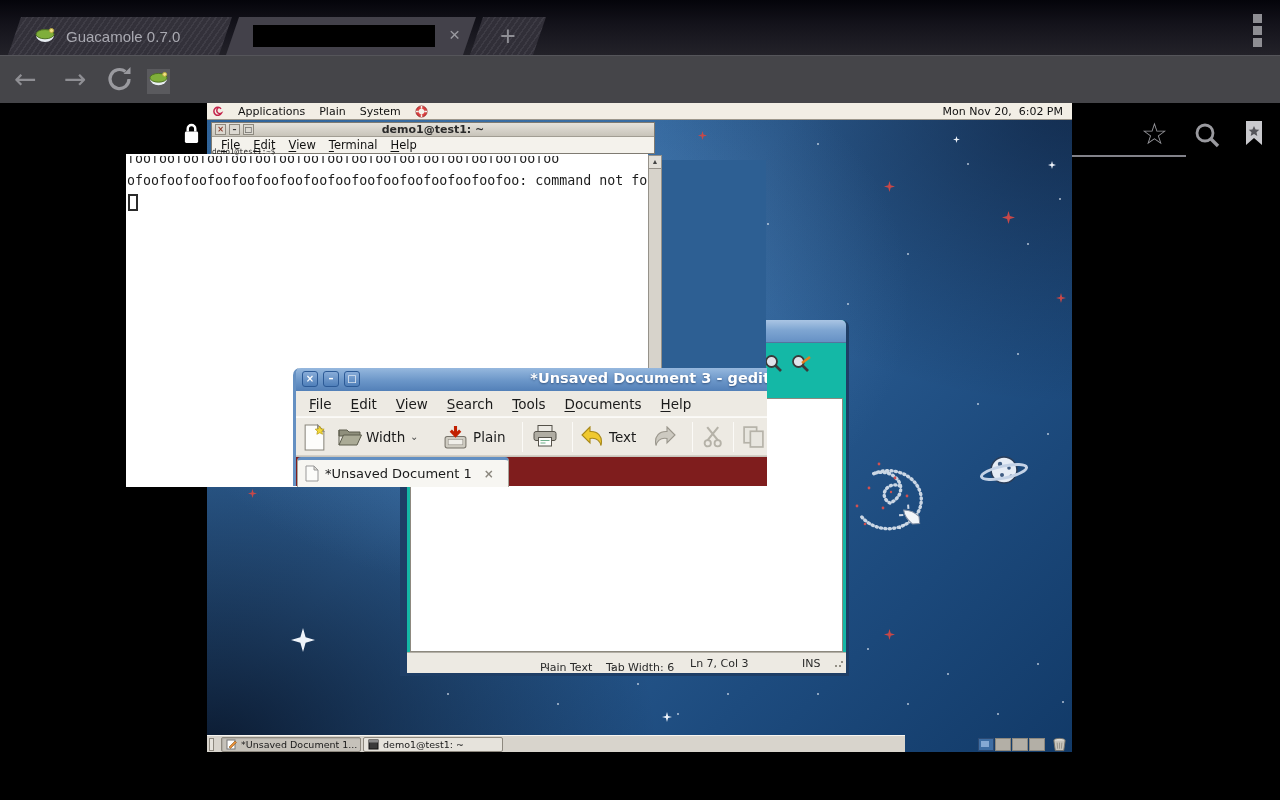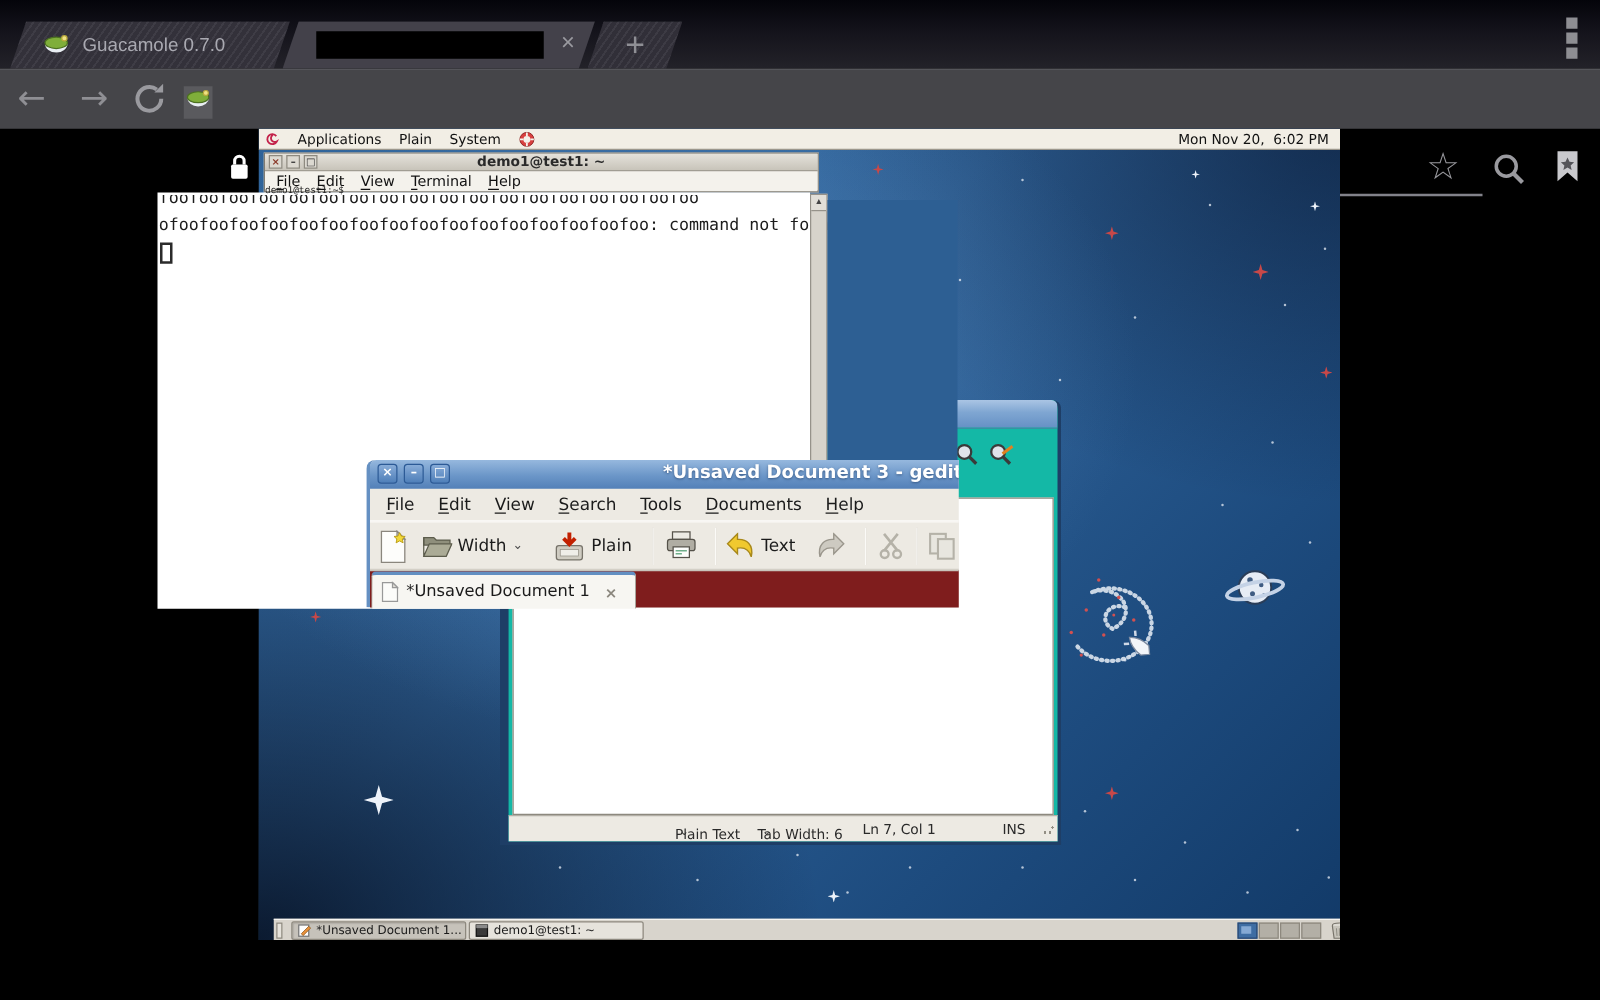--- a/index.html
+++ b/index.html
@@ -29,21 +29,21 @@
 #desktop{position:absolute;left:207px;top:103px;width:865px;height:649px;z-index:1;overflow:hidden;background:
  radial-gradient(ellipse 560px 420px at 36% 30%,rgba(96,146,196,.50),transparent 70%),
  radial-gradient(ellipse 820px 640px at 0% 100%,rgba(2,8,22,.80),transparent 55%),
  radial-gradient(ellipse 700px 500px at 100% 0%,rgba(3,10,30,.55),transparent 60%),
  linear-gradient(135deg,#2e6298 0%,#31659c 40%,#1d4b7e 75%,#123a68 100%)}
 #panel{position:absolute;left:0;top:0;width:865px;height:17px;background:#f2eee5;border-bottom:1px solid #9c978c;display:flex;align-items:center;font-family:"DejaVu Sans",sans-serif;font-size:11px;color:#111}
 #panel .pm{margin-left:14px}
 #panel-clock{position:absolute;right:9px;top:2px;white-space:pre;font-size:11px}
 .star4{position:absolute;clip-path:polygon(50% 0%,61% 39%,100% 50%,61% 61%,50% 100%,39% 61%,0% 50%,39% 39%)}
 .dot{position:absolute;width:2px;height:2px;border-radius:50%;background:#e8eef6;opacity:.75}
-#taskbar{position:absolute;left:12px;bottom:0;width:865px;height:17px;background:#d8d4cc;border-top:1px solid #f7f5f1}
+#taskbar{position:absolute;left:0;bottom:0;width:698px;height:17px;background:#d8d4cc;border-top:1px solid #f7f5f1}
 .taskbtn{position:absolute;top:1px;height:15px;display:flex;align-items:center;gap:4px;padding:0 4px;font-family:"DejaVu Sans",sans-serif;font-size:9.5px;color:#1a1a1a;border:1px solid #8d887e;border-radius:2px;white-space:nowrap;overflow:hidden}
 #task1{left:14px;width:140px;background:#c6c2ba;box-shadow:inset 1px 1px 1px rgba(0,0,0,.12)}
 #task2{left:156px;width:140px;background:#e6e3dc}
 .ws-cell{position:absolute;top:2px;width:16px;height:13px;border:1px solid #8d887e}
 
 
 #gedit-real{position:absolute;left:400px;top:320px;width:449px;height:356px;z-index:2;background:#14b8a6;border-left:7px solid #1e3e66;border-right:3px solid #1e3e66;border-bottom:3px solid #1e3e66;border-radius:7px 7px 0 0}
 #gr-title{position:absolute;left:0;top:0;width:439px;height:23px;background:linear-gradient(180deg,#aac5e4,#7fa6d2 45%,#6691c5);border-radius:5px 5px 0 0;border-bottom:1px solid #55749e}
 #gr-text{position:absolute;left:3px;top:78px;width:433px;height:254px;background:#fff;border:1px solid #8d897f}
 #gr-status{position:absolute;left:0;top:332px;width:439px;height:21px;background:#edeae3;border-top:1px solid #b3afa6;font-family:"DejaVu Sans",sans-serif;font-size:11px;color:#2a2a2a}
@@ -298,21 +298,21 @@
     <svg width="23" height="21" viewBox="0 0 23 21">
         <circle cx="8.5" cy="8.5" r="5.5" fill="#dfe3ea" stroke="#3a3a3a" stroke-width="1.8"></circle>
         <path d="M12.5 12.5 L18 18" stroke="#3a3a3a" stroke-width="2.6"></path>
         <path d="M12 10 L20 4" stroke="#e08020" stroke-width="2.4"></path>
       </svg>
   </span>
   <div id="gr-text"></div>
   <div id="gr-status">
     <span style="left:133px"><span>Plain Text</span> <span style="font-size:9px">⌄</span></span>
     <span style="left:199px"><span>Tab Width: 6</span> <span style="font-size:9px">⌄</span></span>
-    <span style="left:283px">Ln 7, Col 1</span>
+    <span style="left:283px">Ln 7, Col 3</span>
     <span style="left:395px">INS</span>
   </div>
   <div id="gr-grip"></div>
 </div>
 
 <div id="terminal-frame">
   <div id="t-title">
     <span class="t-btn" style="color:#8b3a2a">×</span>
     <span class="t-btn">–</span>
     <span class="t-btn">□</span>

